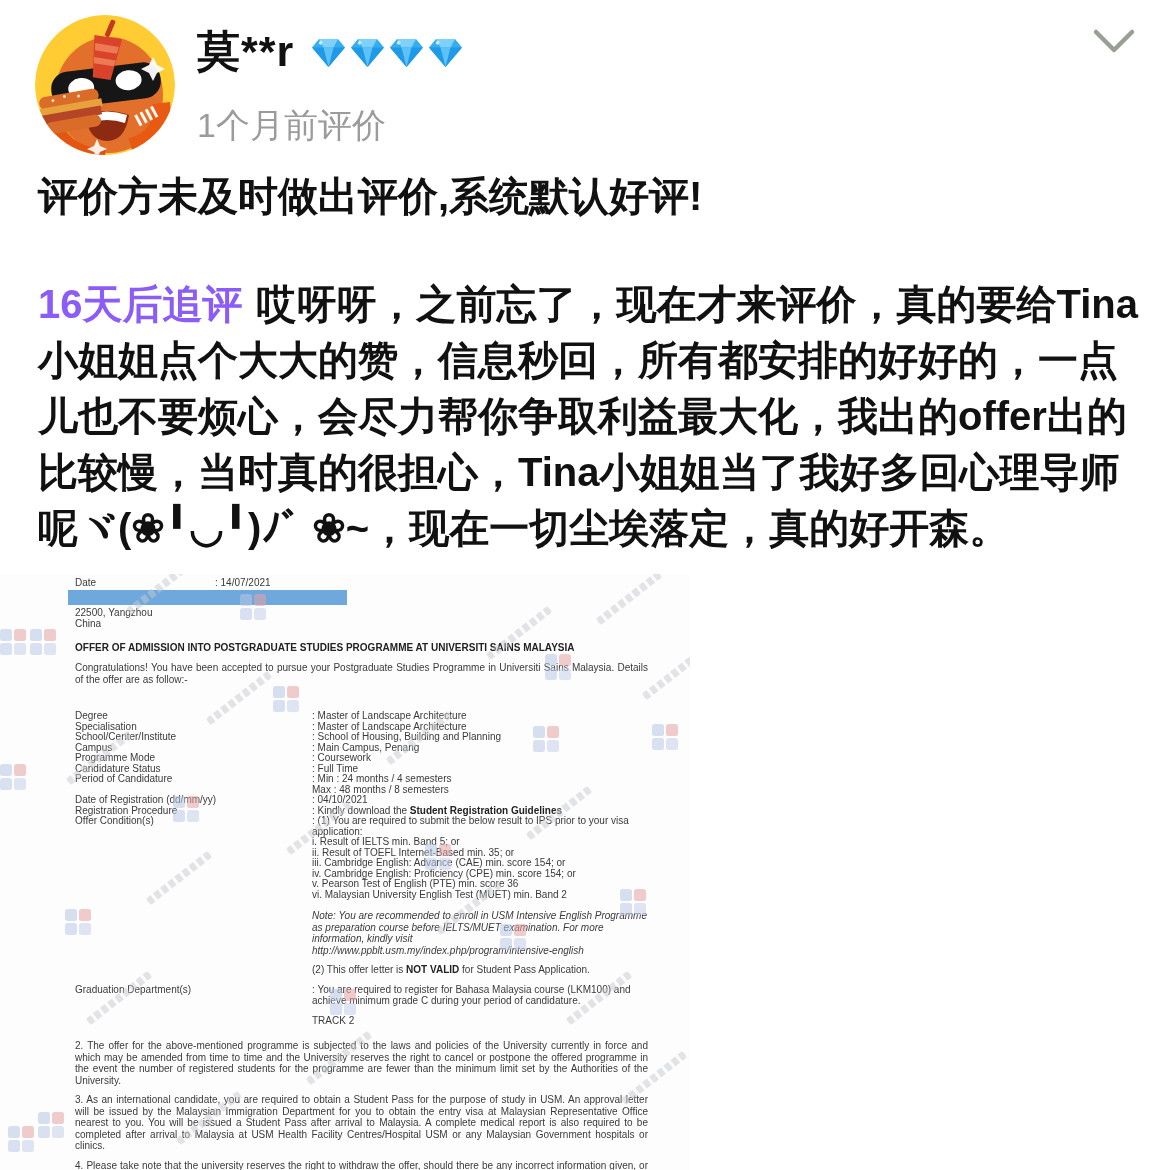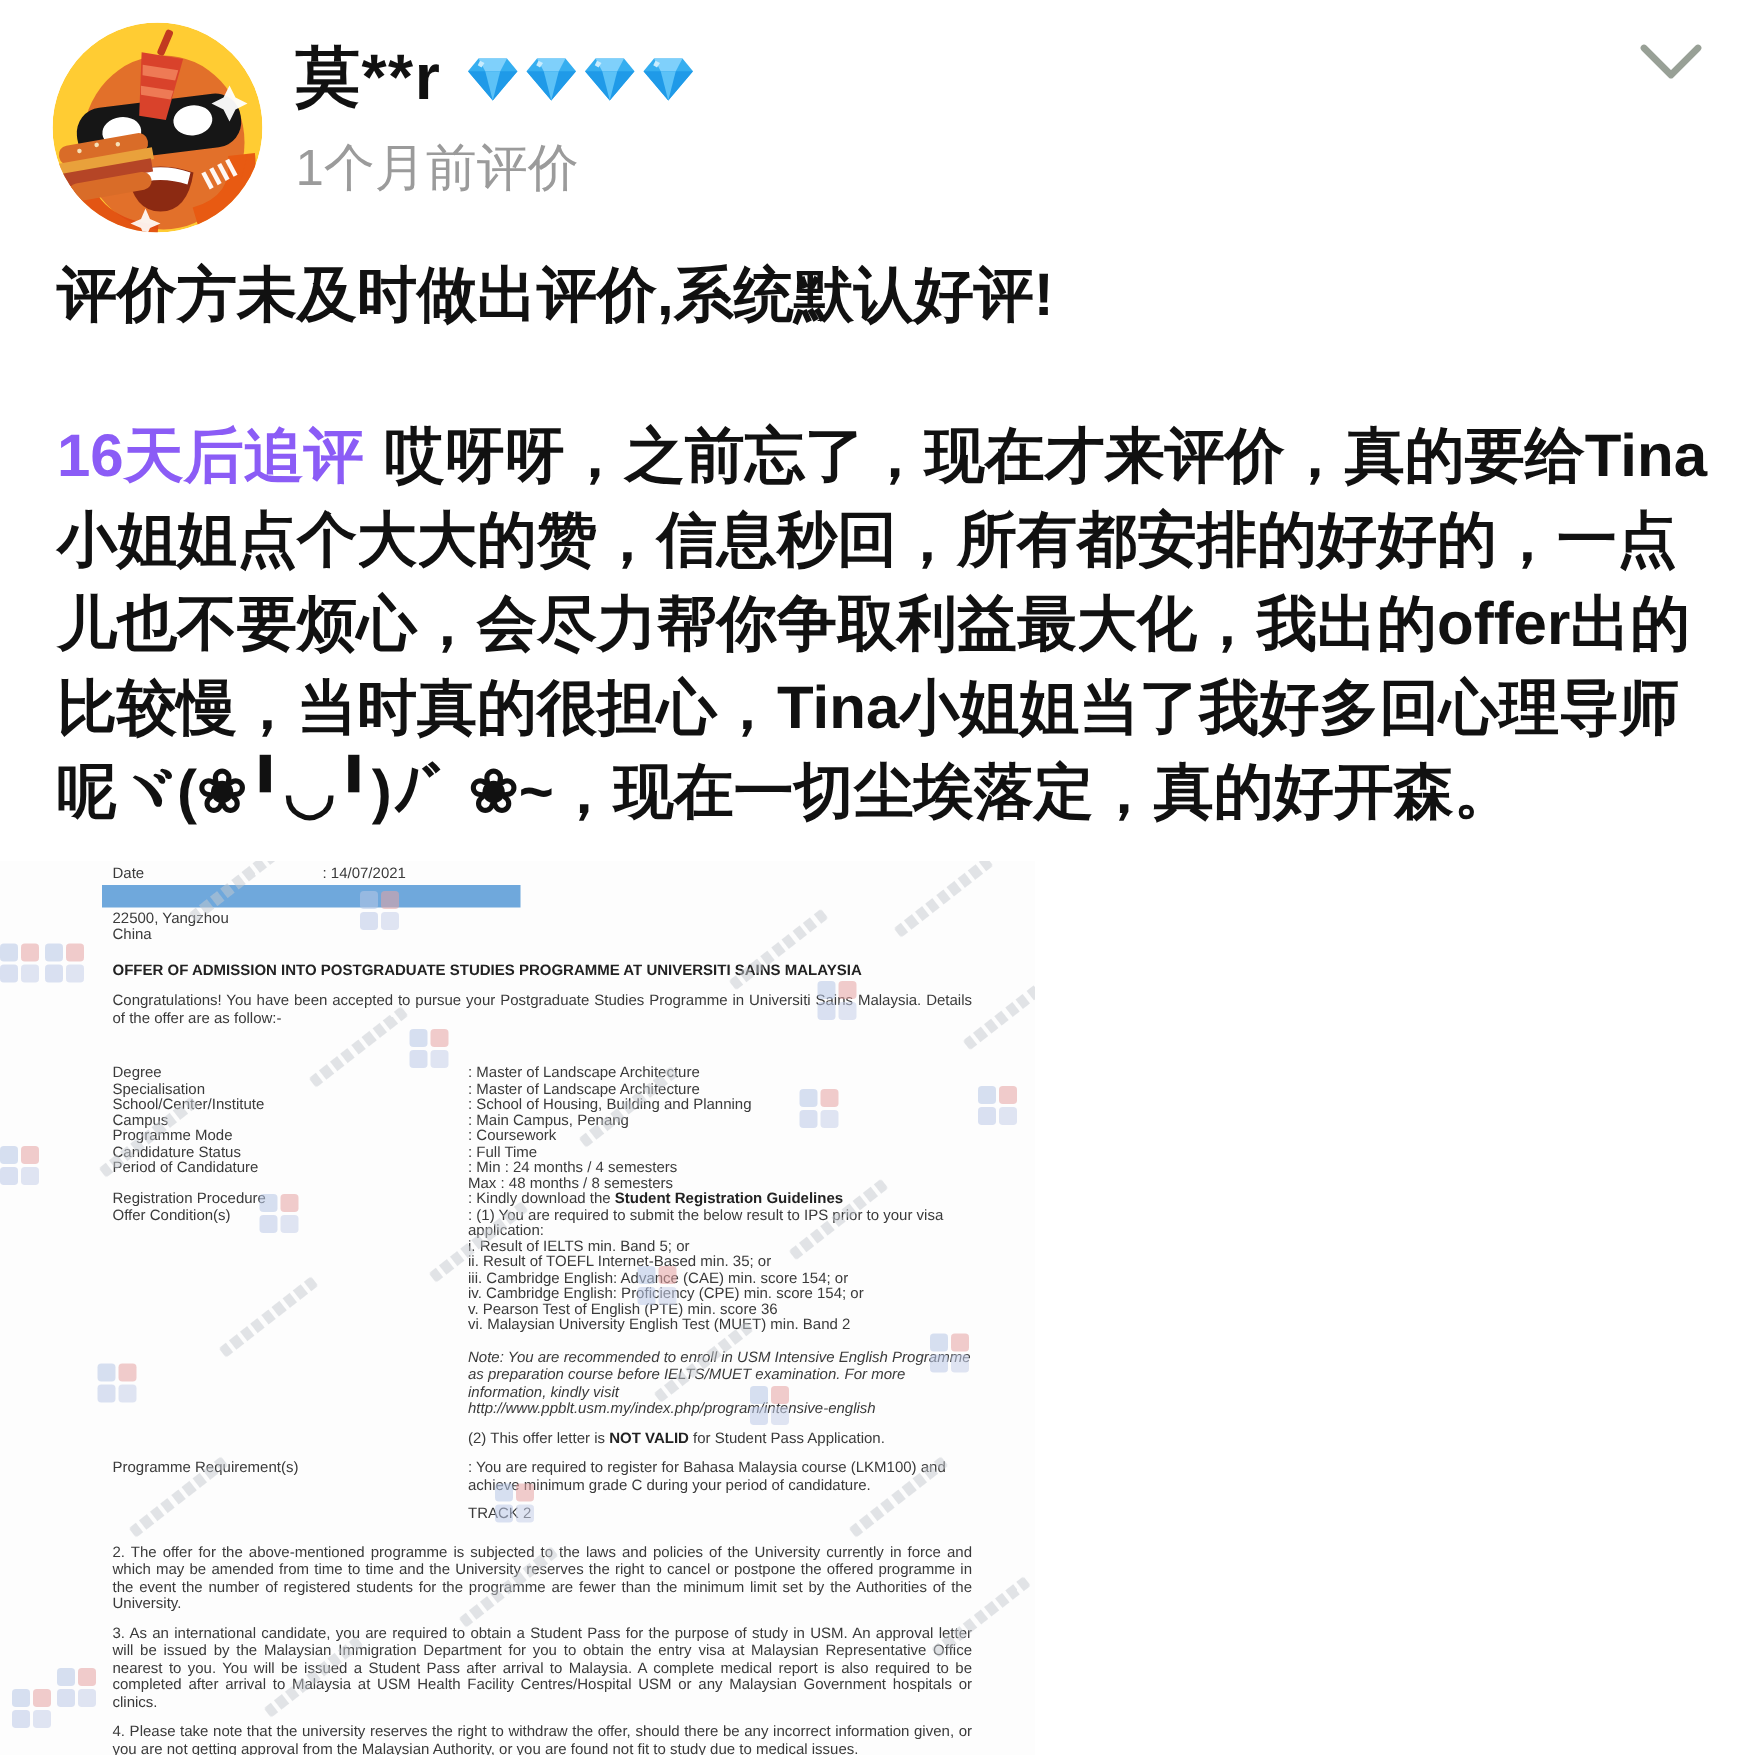--- a/index.html
+++ b/index.html
@@ -6,21 +6,21 @@
   html,body { width:1170px; height:1170px; background:#fff; overflow:hidden;
               font-family:"Liberation Sans", sans-serif; }
 
   
   .header { position:relative; padding:15px 38px 0 35px; display:flex; }
   .avatar { width:140px; height:140px; border-radius:50%; overflow:hidden; flex:none; }
   .head-col { margin-left:22px; padding-top:8px; }
   .name-row { display:flex; align-items:center; gap:10px; }
   .username { font-size:43px; font-weight:700; color:#111; letter-spacing:1px; }
   .vip { display:flex; gap:2px; margin-left:6px; }
-  .review-time { margin-top:8px; font-size:34px; color:#9b9b9b; }
+  .review-time { margin-top:22px; font-size:34px; color:#9b9b9b; }
   .chevron { position:absolute; right:30px; top:22px; width:52px; height:40px; cursor:pointer; }
 
   
   .review-block { padding:0 40px 0 38px; }
   .default-review { margin-top:14px; font-size:40px; font-weight:700; color:#111; }
   .followup { margin-top:52px; font-size:40px; font-weight:700; color:#111;
               line-height:56px; width:1100px; }
   .followup-label { color:#8b5cf6; margin-right:14px; }
 
   
@@ -305,20 +305,24 @@
       </div>
     <div class="doc-flex">
         <span class="doc-label-wide">Period of Candidature</span>
         <span class="doc-value">: Min : 24 months / 4 semesters</span>
       </div>
     <div class="doc-flex">
         <span class="doc-label-wide"></span>
         <span class="doc-value">Max : 48 months / 8 semesters</span>
       </div>
     <div class="doc-flex">
+        <span class="doc-label-wide">Date of Registration (dd/mm/yy)</span>
+        <span class="doc-value">: 04/10/2021</span>
+      </div>
+    <div class="doc-flex">
       <span class="doc-label-wide">Registration Procedure</span>
       <span class="doc-value"><span>: Kindly download the </span><b>Student Registration Guidelines</b></span>
     </div>
     <div class="doc-flex">
       <span class="doc-label-wide">Offer Condition(s)</span>
       <span class="doc-value pre">: (1) You are required to submit the below result to IPS prior to your visa
 application:
 i. Result of IELTS min. Band 5; or
 ii. Result of TOEFL Internet-Based min. 35; or
 iii. Cambridge English: Advance (CAE) min. score 154; or
@@ -327,21 +331,21 @@
 vi. Malaysian University English Test (MUET) min. Band 2</span>
     </div>
   </div>
 
   <div class="note-block">Note: You are recommended to enroll in USM Intensive English Programme as preparation course before IELTS/MUET examination. For more information, kindly visit http://www.ppblt.usm.my/index.php/program/intensive-english</div>
   <div class="indent mt8">
     <span>(2) This offer letter is </span><b>NOT VALID</b><span> for Student Pass Application.</span>
   </div>
 
   <div class="doc-flex mt8">
-    <span class="doc-label-wide">Programme Requirement(s)</span>
+    <span class="doc-label-wide">Graduation Department(s)</span>
     <span class="doc-value">: You are required to register for Bahasa Malaysia course (LKM100) and achieve minimum grade C during your period of candidature.</span>
   </div>
   <div class="indent mt8">TRACK 2</div>
 
   <div class="para mt14">2.    The offer for the above-mentioned programme is subjected to the laws and policies of the University currently in force and which may be amended from time to time and the University reserves the right to cancel or postpone the offered programme in the event the number of registered students for the programme are fewer than the minimum limit set by the Authorities of the University.</div>
   <div class="para mt8">3.    As an international candidate, you are required to obtain a Student Pass for the purpose of study in USM. An approval letter will be issued by the Malaysian Immigration Department for you to obtain the entry visa at Malaysian Representative Office nearest to you. You will be issued a Student Pass after arrival to Malaysia. A complete medical report is also required to be completed after arrival to Malaysia at USM Health Facility Centres/Hospital USM or any Malaysian Government hospitals or clinics.</div>
   <div class="para mt8">4.    Please take note that the university reserves the right to withdraw the offer, should there be any incorrect information given, or you are not getting approval from the Malaysian Authority, or you are found not fit to study due to medical issues.</div>
 </div>
 
 </body></html>

